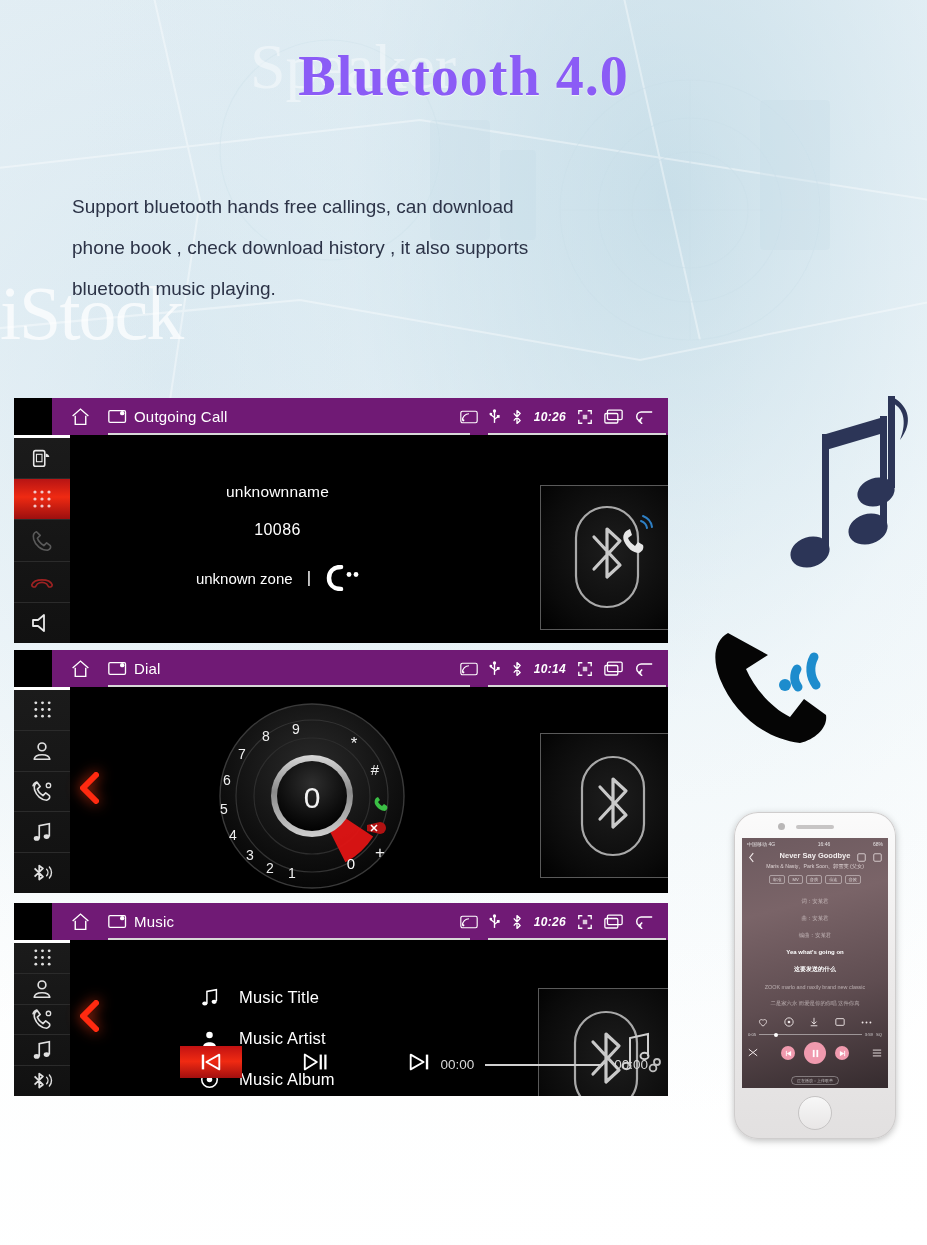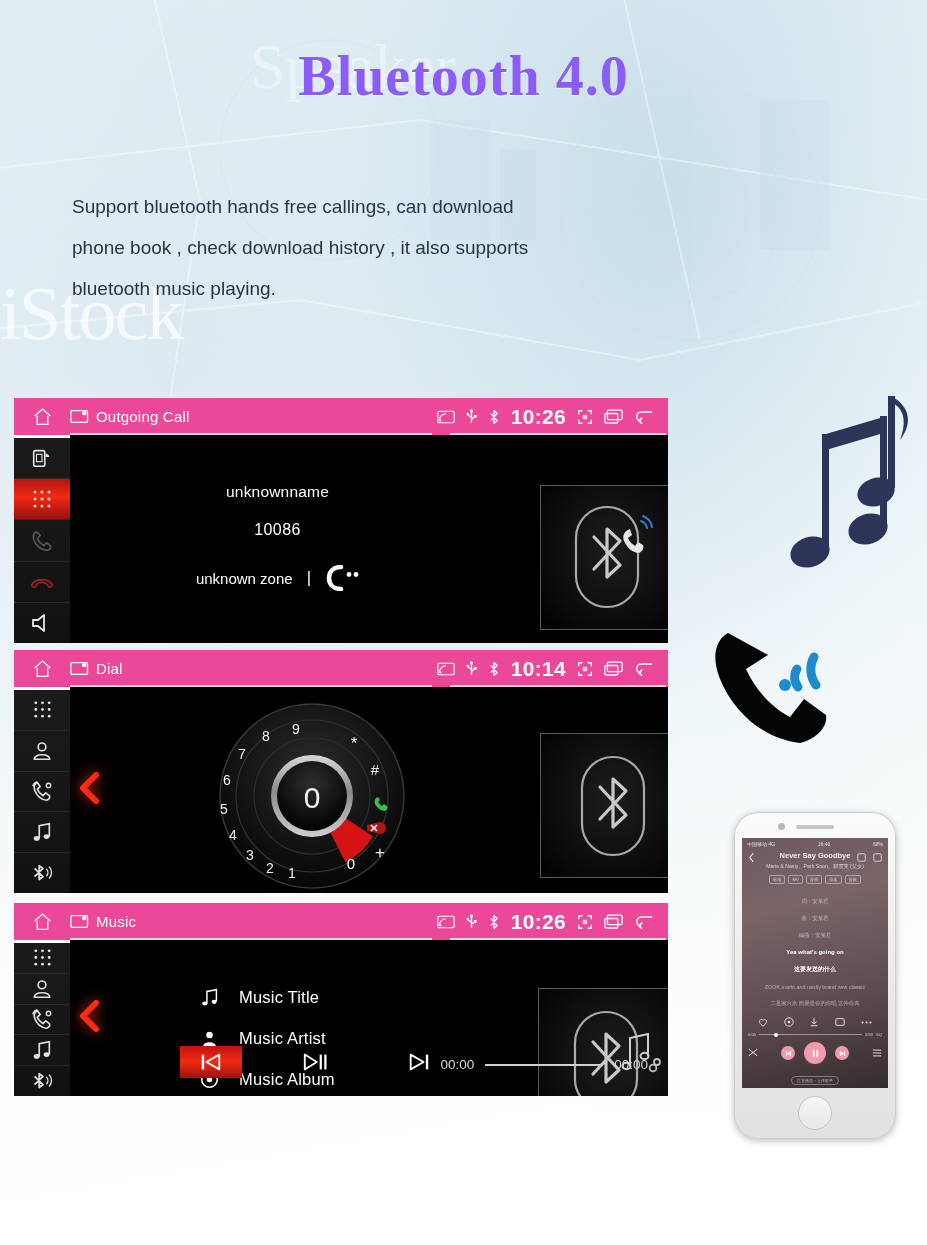--- a/index.html
+++ b/index.html
@@ -76,30 +76,31 @@
     background: #000;
     overflow: hidden;
   }
   #screen-call  { top: 398px; height: 245px; }
   #screen-dial  { top: 650px; height: 243px; }
   #screen-music { top: 903px; height: 193px; }
 
   .statusbar {
     position: relative;
     height: 37px;
-    background: #ec4899;
+    background: #701a75;
     display: flex;
     align-items: center;
     color: #fff;
+    margin-left: 38px;
   }
   .statusbar .home-ic { width: 56px; display: flex; justify-content: center; align-items: center; }
   .sb-title-wrap { display: flex; align-items: center; gap: 6px; flex: 1; }
   .sb-title { font-size: 15px; color: #fff; letter-spacing: .2px; }
   .sb-right { display: flex; align-items: center; gap: 11px; padding-right: 14px; }
-  .sb-time { font-size: 21px; font-weight: bold; color: #fff; letter-spacing: .3px; }
+  .sb-time { font-size: 12px; font-weight: bold; color: #fff; letter-spacing: .3px; font-style: italic; }
 
   .sb-rule {
     position: absolute;
     bottom: 0; left: 0; right: 0;
     height: 2px;
     display: flex;
   }
   .sb-rule .seg-a { margin-left: 56px; width: 362px; background: #d8d8d8; }
   .sb-rule .seg-gap { width: 18px; }
   .sb-rule .seg-b { flex: 1; background: #d8d8d8; margin-right: 2px; }

